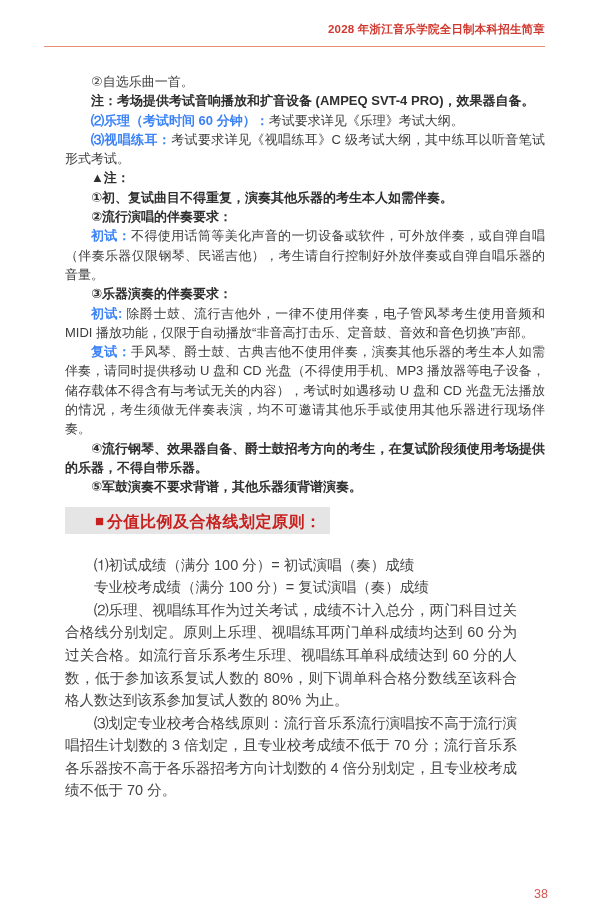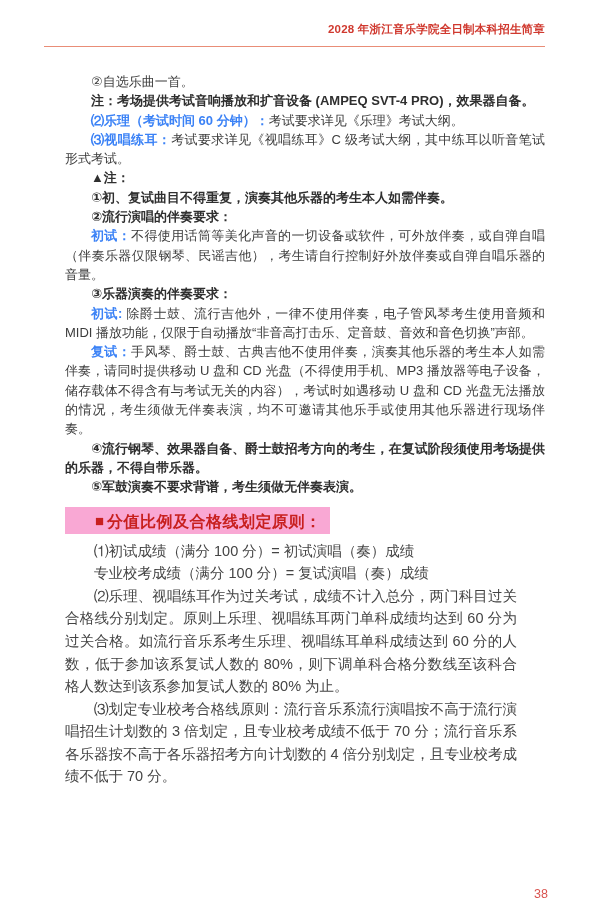--- a/index.html
+++ b/index.html
@@ -28,34 +28,34 @@
   .notes{
     font-size:13px;line-height:19.3px;
     text-align:justify;
   }
   .para{margin:0;text-indent:2em;}
   .para.bold{font-weight:700;color:#2f2f2f;}
   .lead{font-weight:700;color:#3b82f6;}
   .section-heading{
     margin-top:10px;
     width:265px;height:27px;line-height:27px;
-    background:#f9a8d4;
+    background:#e5e5e5;
     padding-left:30px;
     box-sizing:border-box;
     white-space:nowrap;
   }
   .sq{
     color:#c8201f;font-size:15px;margin-right:3px;
     vertical-align:1px;
   }
   .sh-text{
     color:#c8201f;font-size:16px;font-weight:700;letter-spacing:.5px;
   }
   .rules{
-    margin-top:6px;
+    margin-top:20px;
     width:452px;
     font-size:14.5px;line-height:22.6px;
     text-align:justify;
     color:#444444;
   }
   .page-number{
     position:absolute;right:52px;bottom:22px;
     color:#d9534f;font-size:12.5px;
   }
 </style>
@@ -76,21 +76,21 @@
         <p class="para"><span class="lead">⑵乐理（考试时间 60 分钟）：</span>考试要求详见《乐理》考试大纲。</p>
         <p class="para"><span class="lead">⑶视唱练耳：</span>考试要求详见《视唱练耳》C 级考试大纲，其中练耳以听音笔试形式考试。</p>
         <p class="para bold">▲注：</p>
         <p class="para bold">①初、复试曲目不得重复，演奏其他乐器的考生本人如需伴奏。</p>
         <p class="para bold">②流行演唱的伴奏要求：</p>
         <p class="para"><span class="lead">初试：</span>不得使用话筒等美化声音的一切设备或软件，可外放伴奏，或自弹自唱（伴奏乐器仅限钢琴、民谣吉他），考生请自行控制好外放伴奏或自弹自唱乐器的音量。</p>
         <p class="para bold">③乐器演奏的伴奏要求：</p>
         <p class="para"><span class="lead">初试:</span> 除爵士鼓、流行吉他外，一律不使用伴奏，电子管风琴考生使用音频和 MIDI 播放功能，仅限于自动播放“非音高打击乐、定音鼓、音效和音色切换”声部。</p>
         <p class="para"><span class="lead">复试：</span>手风琴、爵士鼓、古典吉他不使用伴奏，演奏其他乐器的考生本人如需伴奏，请同时提供移动 U 盘和 CD 光盘（不得使用手机、MP3 播放器等电子设备，储存载体不得含有与考试无关的内容），考试时如遇移动 U 盘和 CD 光盘无法播放的情况，考生须做无伴奏表演，均不可邀请其他乐手或使用其他乐器进行现场伴奏。</p>
         <p class="para bold">④流行钢琴、效果器自备、爵士鼓招考方向的考生，在复试阶段须使用考场提供的乐器，不得自带乐器。</p>
-        <p class="para bold">⑤军鼓演奏不要求背谱，考生须做无伴奏表演。</p>
+        <p class="para bold">⑤军鼓演奏不要求背谱，其他乐器须背谱演奏。</p>
       </div>
 
     <div class="section-heading">
       <span class="sq">■</span><span class="sh-text">分值比例及合格线划定原则：</span>
     </div>
 
     <div id="rules" class="rules">
         <p class="para">⑴初试成绩（满分 100 分）= 初试演唱（奏）成绩</p>
         <p class="para">专业校考成绩（满分 100 分）= 复试演唱（奏）成绩</p>
         <p class="para">⑵乐理、视唱练耳作为过关考试，成绩不计入总分，两门科目过关合格线分别划定。原则上乐理、视唱练耳两门单科成绩均达到 60 分为过关合格。如流行音乐系考生乐理、视唱练耳单科成绩达到 60 分的人数，低于参加该系复试人数的 80%，则下调单科合格分数线至该科合格人数达到该系参加复试人数的 80% 为止。</p>

